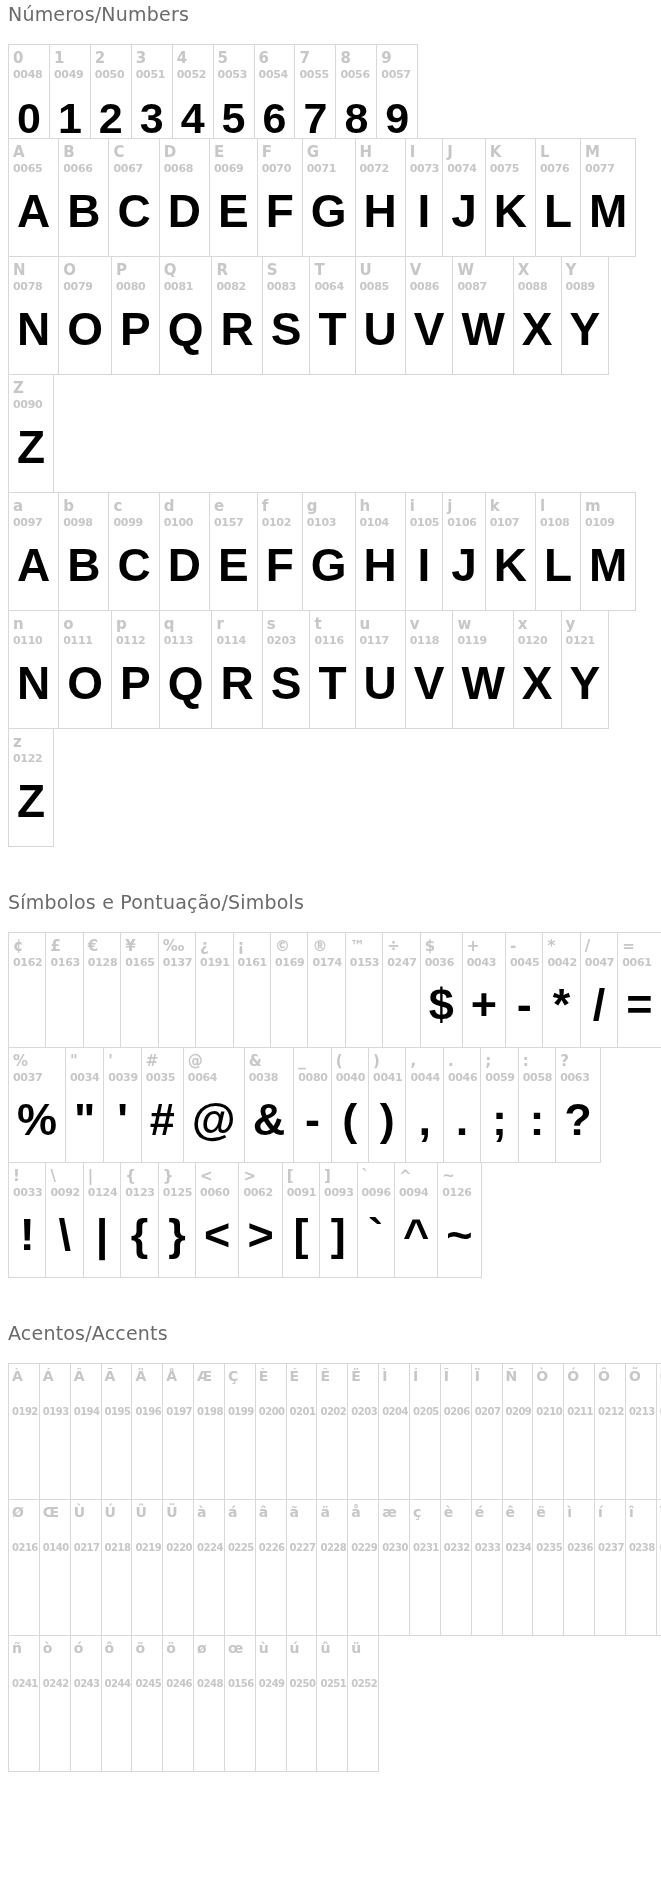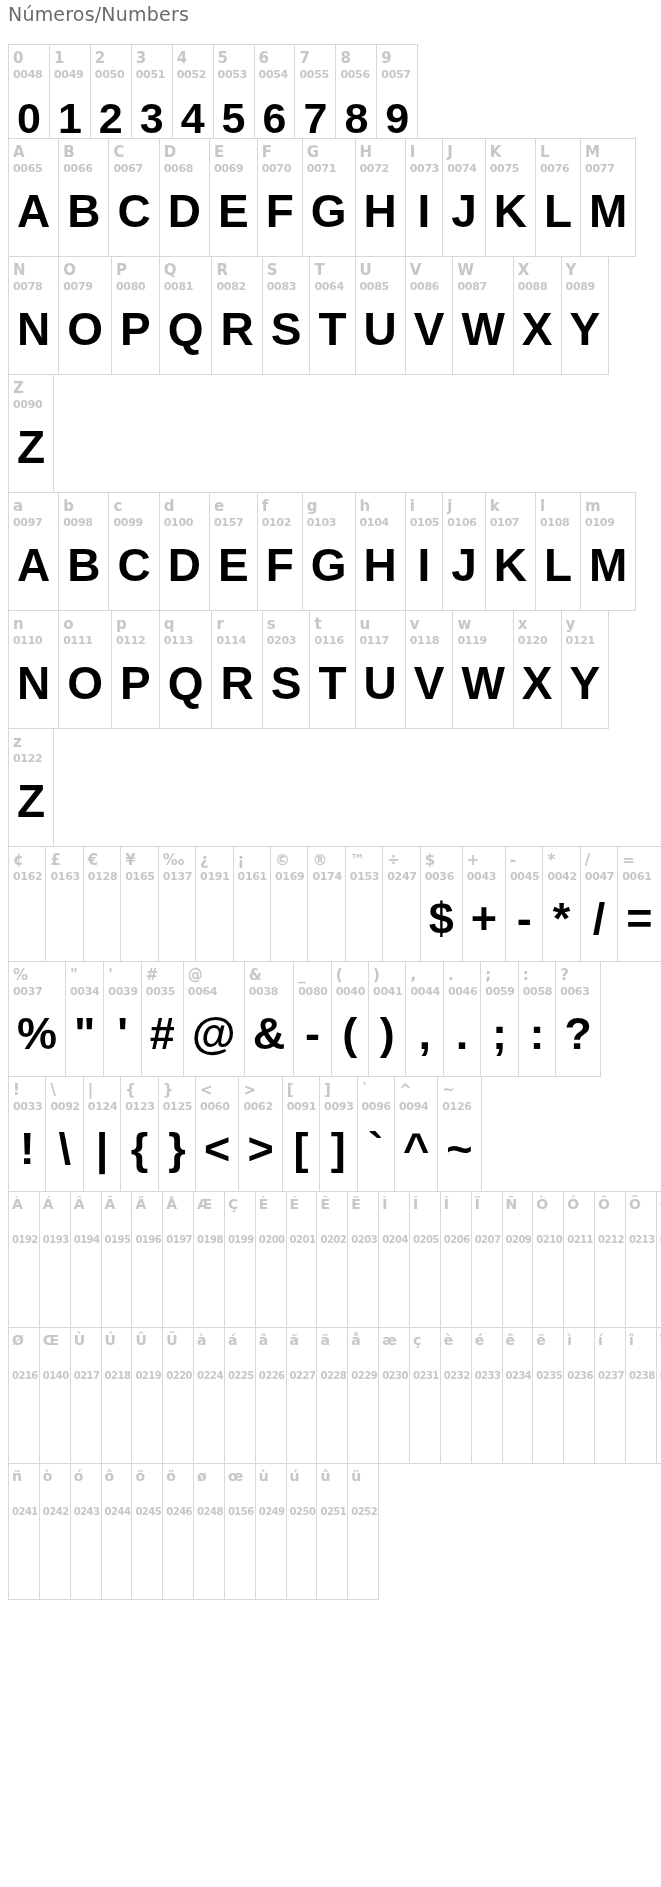--- a/index.html
+++ b/index.html
@@ -490,20 +490,21 @@
             <div class="lab">
               <div class="char">z</div>
               <div class="code">0122</div>
             </div>
             <div class="glyph">Z</div>
           </div>
         </div>
       </div>
     </section>
     <section class="sec sec-symbols">
+      <h2 class="sec-title">Símbolos e Pontuação/Simbols</h2>
       <div class="rows">
         <div class="char-row">
           <div class="cell">
             <div class="lab">
               <div class="char">¢</div>
               <div class="code">0162</div>
             </div>
             <div class="glyph"></div>
           </div>
           <div class="cell">
@@ -801,20 +802,21 @@
             <div class="lab">
               <div class="char">~</div>
               <div class="code">0126</div>
             </div>
             <div class="glyph">~</div>
           </div>
         </div>
       </div>
     </section>
     <section class="sec sec-accents">
+      <h2 class="sec-title">Acentos/Accents</h2>
       <div class="rows">
         <div class="char-row">
           <div class="cell">
             <div class="lab">
               <div class="char">À</div>
               <div class="code">0192</div>
             </div>
             <div class="glyph"></div>
           </div>
           <div class="cell">

